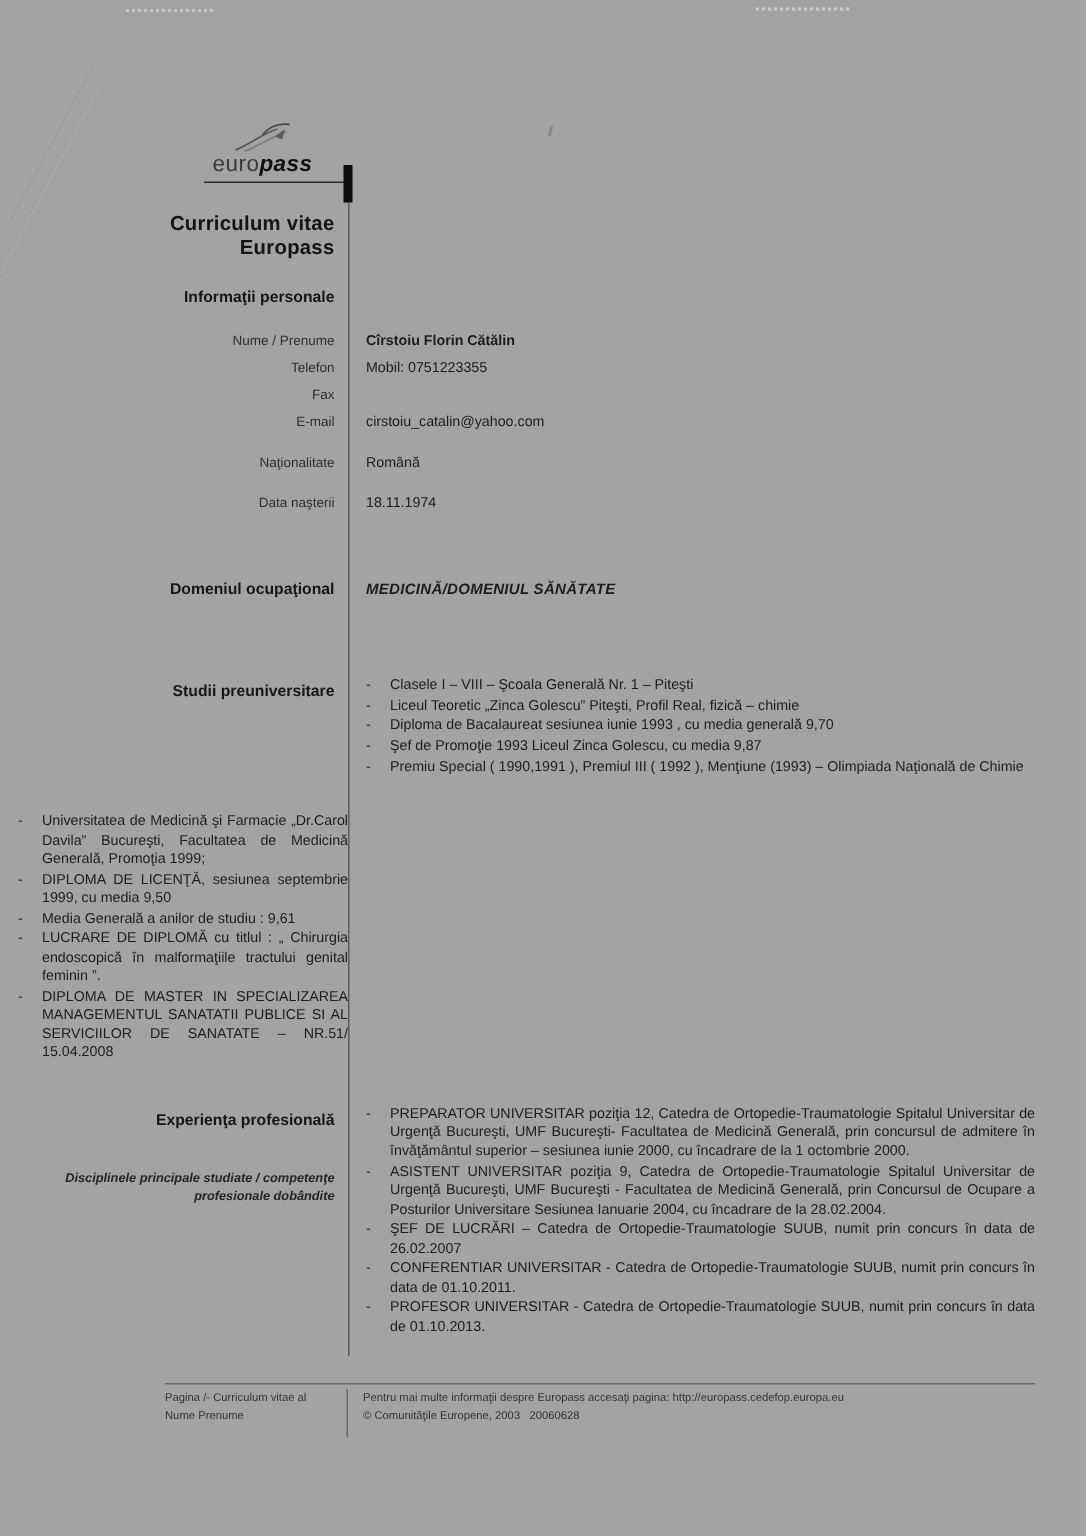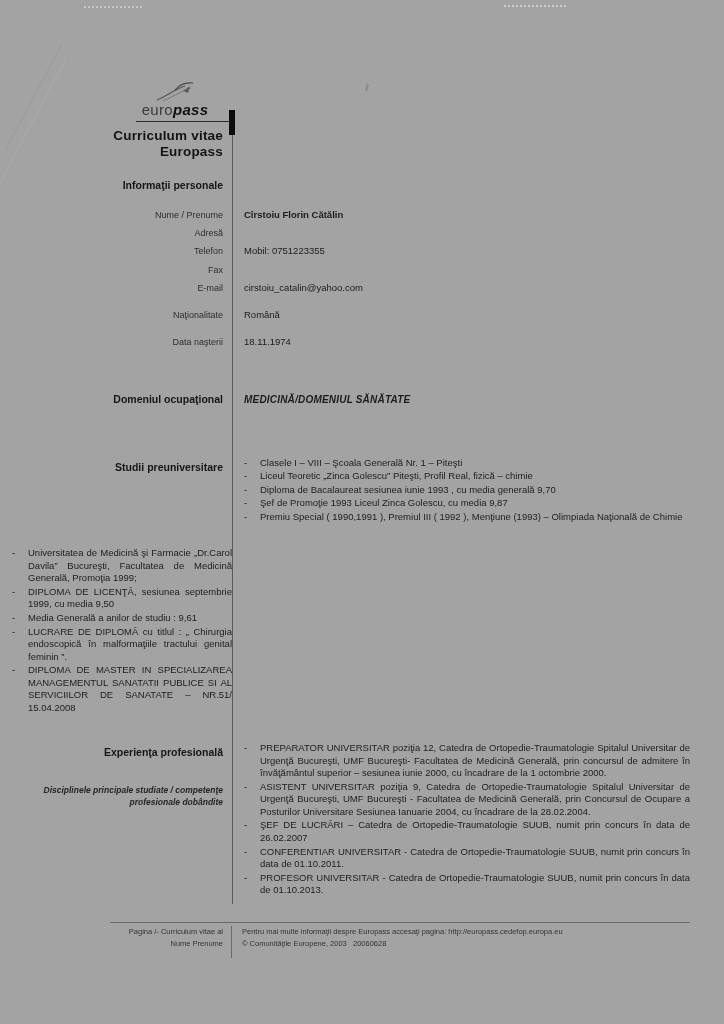--- a/index.html
+++ b/index.html
@@ -22,21 +22,21 @@
   .logo-text{font-size:15px;line-height:1;margin-top:-1px;white-space:nowrap}
   .logo-euro{color:#3a3a3a;letter-spacing:.3px}
   .logo-pass{font-style:italic;font-weight:bold;color:#101010;letter-spacing:.3px}
   .logo-underline{position:absolute;left:136px;top:121px;width:98px;height:1px;background:#2a2a2a}
 
   
   .divider-thick{position:absolute;left:229px;top:110px;width:6px;height:25px;background:#0d0d0d}
   .divider-thin{position:absolute;left:232px;top:135px;width:1px;height:769px;background:#5a5a5a}
 
   
-  .content{position:absolute;left:0;top:0;width:724px;padding:128px 34px 0 0;box-sizing:border-box}
+  .content{position:absolute;left:0;top:13px;width:724px;padding:128px 34px 0 0;box-sizing:border-box}
   .row{display:grid;grid-template-columns:232px 1fr;align-items:start}
   .cell-label{text-align:right;padding-right:9px}
   .cell-value{padding-left:12px}
 
   .doc-title{font-size:13.5px;font-weight:bold;line-height:1.2;letter-spacing:.2px;color:#141414}
   .sec-head{font-size:10.5px;font-weight:bold;color:#161616;line-height:1.3}
   .sec-head-row{margin-top:15px;margin-bottom:11px}
 
   .prow{min-height:15.5px}
   .flabel{font-size:9px;color:#2e2e2e;line-height:1.45}
@@ -54,21 +54,21 @@
   .list{font-size:9.5px;line-height:1.32;color:#1d1d1d}
   .li{display:flex;margin-bottom:1px}
   .marker{flex:0 0 16px;width:16px}
   .li-text{flex:1;text-align:justify}
 
   .sublabel{margin-top:25px;font-size:8.5px;font-style:italic;font-weight:bold;color:#242424;line-height:1.4}
 
   
   .footer{position:absolute;left:110px;right:34px;top:922px;border-top:1px solid #6a6a6a;
           display:grid;grid-template-columns:122px 1fr;font-size:7.5px;color:#333;padding-top:3px}
-  .footer-left{text-align:right;padding-right:8px;border-right:1px solid #6a6a6a;padding-bottom:9px;line-height:1.55}
+  .footer-left{padding-right:8px;border-right:1px solid #6a6a6a;padding-bottom:9px;line-height:1.55}
   .footer-right{padding-left:10px;line-height:1.55}
   .footer-right .pre{white-space:pre-wrap}
 </style>
 </head>
 <body>
 
 <div class="page">
 
   <div class="artifact diag1"></div>
   <div class="artifact diag2"></div>
@@ -105,24 +105,20 @@
     <div class="row sec-head-row">
       <div class="cell-label"><span class="sec-head">Informaţii personale</span></div>
       <div class="cell-value"></div>
     </div>
 
     <div class="row prow">
       <div class="cell-label"><span class="flabel">Nume / Prenume</span></div>
       <div class="cell-value"><span class="fvalue bold">Cîrstoiu Florin Cătălin</span></div>
     </div>
     <div class="row prow">
-      <div class="cell-label"><span class="flabel">Adresă</span></div>
-      <div class="cell-value"><span class="fvalue"></span></div>
-    </div>
-    <div class="row prow">
       <div class="cell-label"><span class="flabel">Telefon</span></div>
       <div class="cell-value"><span class="fvalue">Mobil: 0751223355</span></div>
     </div>
     <div class="row prow">
       <div class="cell-label"><span class="flabel">Fax</span></div>
       <div class="cell-value"><span class="fvalue"></span></div>
     </div>
     <div class="row prow">
       <div class="cell-label"><span class="flabel">E-mail</span></div>
       <div class="cell-value"><span class="fvalue">cirstoiu_catalin@yahoo.com</span></div>

